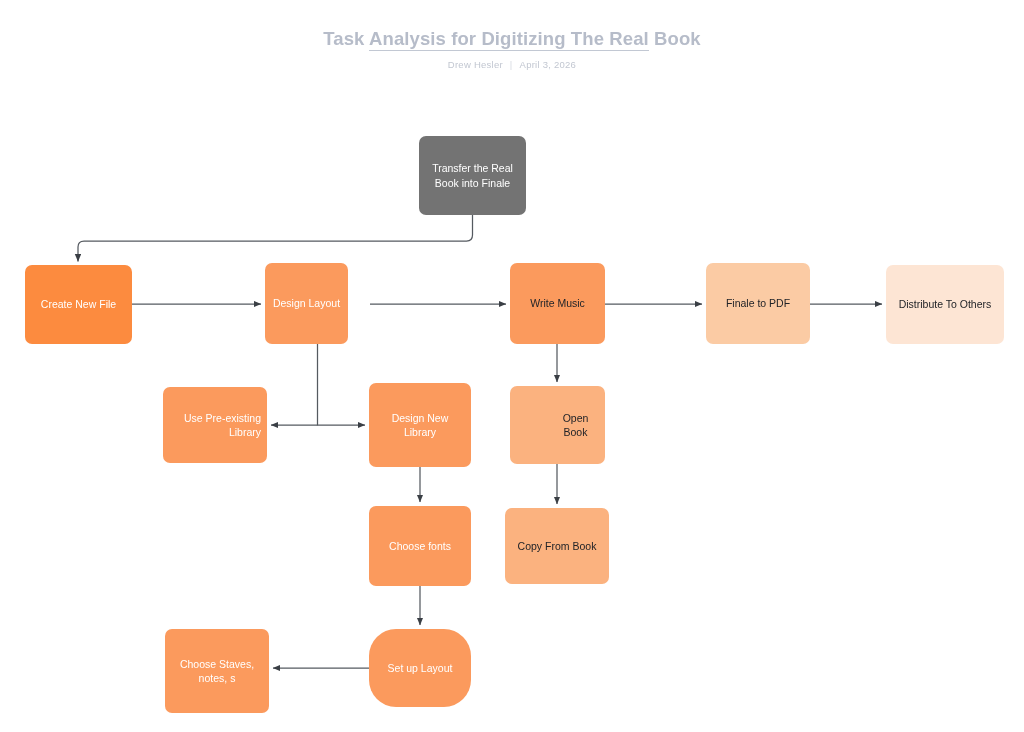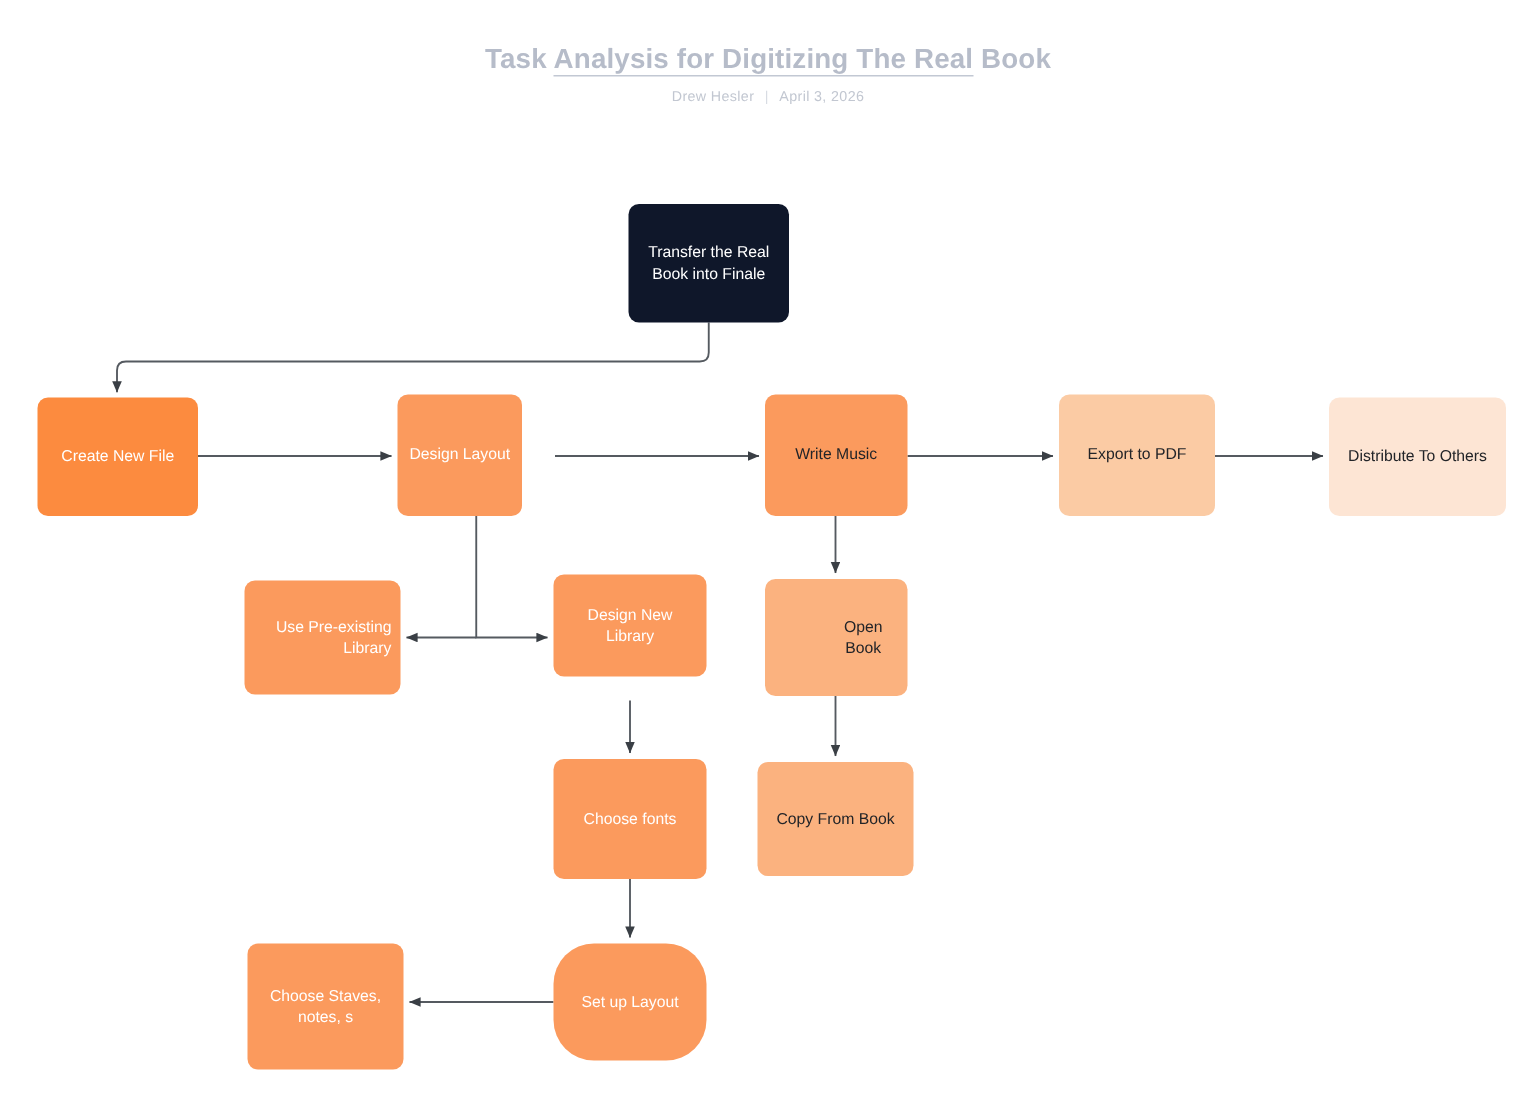--- a/index.html
+++ b/index.html
@@ -128,42 +128,42 @@
 
       <path d="M420,467 L420,502"></path>
 
       <path d="M420,586 L420,625"></path>
 
       <path d="M369,668 L273,668"></path>
     </g>
   </svg>
 
   <div id="node-layer">
-      <div class="node t-light" style="left: 419px; top: 136px; width: 107px; height: 79px; background: #0f172a;">
+      <div class="node t-light" style="left: 419px; top: 136px; width: 107px; height: 79px; background: #737373;">
         <span class="label">Transfer the Real Book into Finale</span>
       </div>
       <div class="node t-light" style="left: 25px; top: 265px; width: 107px; height: 79px; background: rgb(252, 139, 63);">
         <span class="label">Create New File</span>
       </div>
       <div class="node t-light" style="left: 265px; top: 263px; width: 83px; height: 81px; background: rgb(251, 154, 93);">
         <span class="label">Design Layout</span>
       </div>
       <div class="node t-dark" style="left: 510px; top: 263px; width: 95px; height: 81px; background: rgb(251, 154, 93);">
         <span class="label">Write Music</span>
       </div>
       <div class="node t-dark" style="left: 706px; top: 263px; width: 104px; height: 81px; background: rgb(251, 203, 164);">
-        <span class="label">Export to PDF</span>
+        <span class="label">Finale to PDF</span>
       </div>
       <div class="node t-dark" style="left: 886px; top: 265px; width: 118px; height: 79px; background: rgb(253, 229, 212);">
         <span class="label">Distribute To Others</span>
       </div>
       <div class="node t-light" style="left: 163px; top: 387px; width: 104px; height: 76px; background: rgb(251, 154, 93); text-align: right;">
         <span class="label">Use Pre-existing Library</span>
       </div>
-      <div class="node t-light" style="left: 369px; top: 383px; width: 102px; height: 68px; background: rgb(251, 154, 93);">
+      <div class="node t-light" style="left: 369px; top: 383px; width: 102px; height: 84px; background: rgb(251, 154, 93);">
         <span class="label">Design New Library</span>
       </div>
       <div class="node t-dark" style="left: 510px; top: 386px; width: 95px; height: 78px; background: rgb(251, 178, 127); padding-left: 42px;">
         <span class="label">Open Book</span>
       </div>
       <div class="node t-light" style="left: 369px; top: 506px; width: 102px; height: 80px; background: rgb(251, 154, 93);">
         <span class="label">Choose fonts</span>
       </div>
       <div class="node t-dark" style="left: 505px; top: 508px; width: 104px; height: 76px; background: rgb(251, 178, 127);">
         <span class="label">Copy From Book</span>

